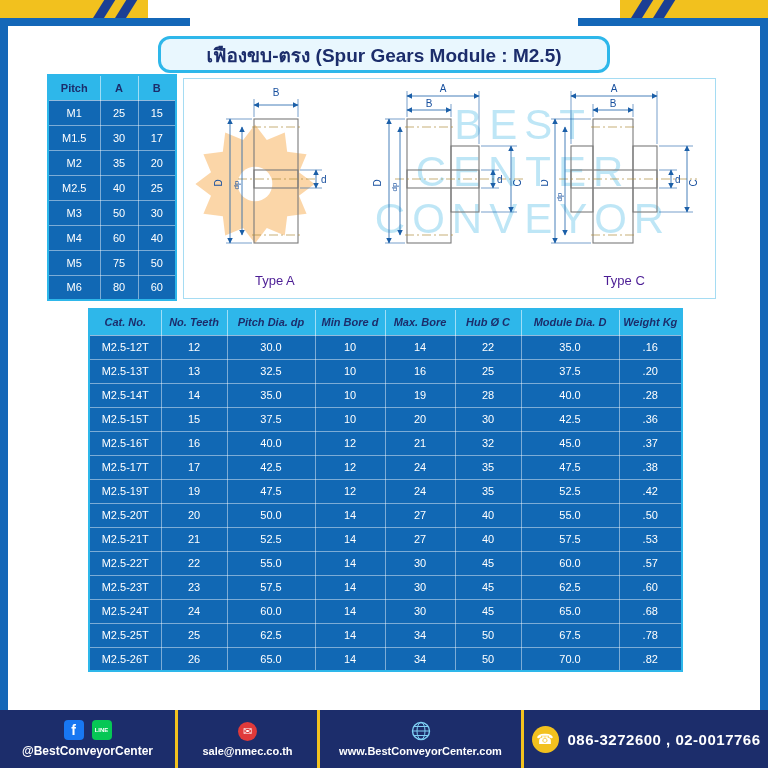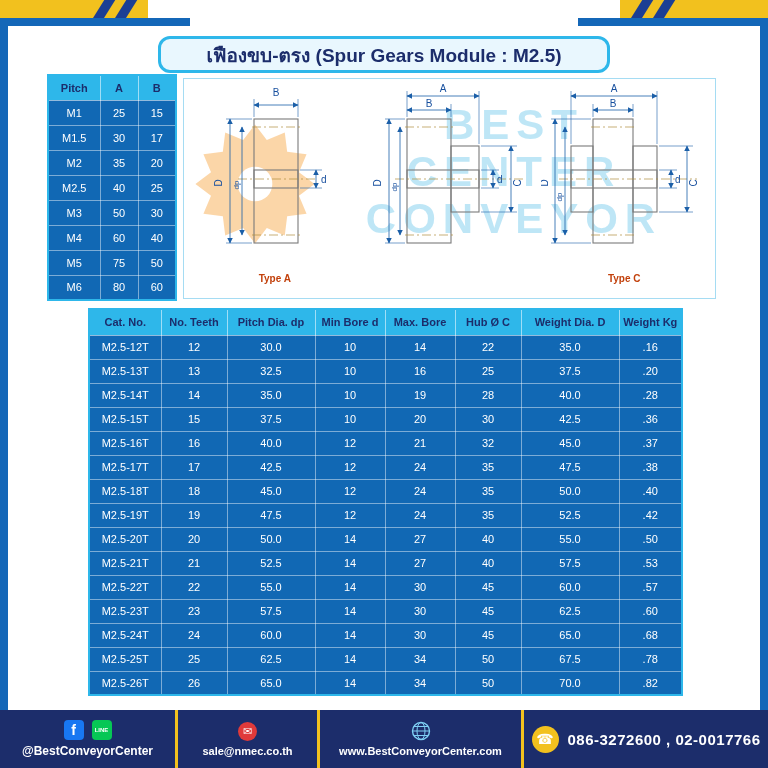--- a/index.html
+++ b/index.html
@@ -33,39 +33,39 @@
   
   table { border-collapse:collapse; table-layout:fixed; }
   .pitch-table { position:absolute; left:47px; top:74px; width:128px; border:2px solid #2EB7EA; }
   .pitch-table th { background:#2EB7EA; color:#1C2D6B; font-size:11px; font-weight:bold;
                     height:25px; border:1px solid rgba(255,255,255,.55); }
   .pitch-table td { background:#1168B4; color:#fff; font-size:11px; text-align:center;
                     height:25px; border:1px solid rgba(255,255,255,.45); }
 
   .gear-table { position:absolute; left:88px; top:308px; width:593px; border:2px solid #2EB7EA; }
   .gear-table th { background:#2EB7EA; color:#1C2D6B; font-size:11px; font-weight:bold;
-                   height:26px; border:1px solid rgba(255,255,255,.55); padding:0 1px; }
+                   height:26px; border:1px solid rgba(255,255,255,.55); padding:0 1px;font-style:italic; }
   .gear-table td { background:#1168B4; color:#fff; font-size:11px; text-align:center;
                    height:24px; border:1px solid rgba(255,255,255,.45); }
 
   
   .drawing-box {
     position:absolute; left:183px; top:78px; width:533px; height:221px;
     border:1px solid #A5DCF3; background:#fff;
     display:flex; justify-content:space-between; padding:4px 4px 0;
   }
   .watermark { position:absolute; inset:0; z-index:0; pointer-events:none; overflow:hidden; }
   .wm-gear { position:absolute; left:6px; top:40px; width:130px; height:130px; opacity:.38; }
-  .wm-text { position:absolute; left:140px; top:22px; width:380px; text-align:center;
-             font-weight:bold; font-size:42px; line-height:1.12; letter-spacing:7px;
+  .wm-text { position:absolute; left:149px; top:22px; width:380px; text-align:center;
+             font-weight:normal; font-size:42px; line-height:1.12; letter-spacing:7px;
              color:rgba(41,171,226,.30); }
   .drawing-col { position:relative; z-index:1; width:33.2%; text-align:center; }
   .drawing-col svg { display:block; margin:0 auto; }
   .drawing-col text { font-family:"Liberation Sans", sans-serif; }
-  .type-label { font-size:10px; font-weight:bold; color:#c2410c; margin-top:-2px; }
+  .type-label { font-size:13px; font-weight:normal; color:#4c1d95; margin-top:-2px; }
 
   .part   { fill:none; stroke:#7a7a7a; stroke-width:1.1; }
   .diml   { stroke:#1b5fa8; stroke-width:.8; fill:none; }
   .extl   { stroke:#1b5fa8; stroke-width:.6; }
   .cline  { stroke:#b08d3e; stroke-width:.7; stroke-dasharray:9 3 2 3; }
   .dimt   { fill:#174f9e; font-size:10px; }
   .dimt.s { font-size:8px; }
 
   
   .footer { position:absolute; left:0; bottom:0; width:768px; height:58px;
@@ -307,21 +307,21 @@
         <col style="width:63px">
     </colgroup>
     <thead>
         <tr>
           <th>Cat. No.</th>
           <th>No. Teeth</th>
           <th>Pitch Dia. dp</th>
           <th>Min Bore d</th>
           <th>Max. Bore</th>
           <th>Hub Ø C</th>
-          <th>Weight Dia. D</th>
+          <th>Module Dia. D</th>
           <th>Weight Kg</th>
         </tr>
       </thead>
     <tbody>
         <tr>
           <td>M2.5-12T</td>
           <td>12</td>
           <td>30.0</td>
           <td>10</td>
           <td>14</td>
@@ -371,30 +371,20 @@
         </tr>
         <tr>
           <td>M2.5-17T</td>
           <td>17</td>
           <td>42.5</td>
           <td>12</td>
           <td>24</td>
           <td>35</td>
           <td>47.5</td>
           <td>.38</td>
-        </tr>
-        <tr>
-          <td>M2.5-18T</td>
-          <td>18</td>
-          <td>45.0</td>
-          <td>12</td>
-          <td>24</td>
-          <td>35</td>
-          <td>50.0</td>
-          <td>.40</td>
         </tr>
         <tr>
           <td>M2.5-19T</td>
           <td>19</td>
           <td>47.5</td>
           <td>12</td>
           <td>24</td>
           <td>35</td>
           <td>52.5</td>
           <td>.42</td>

